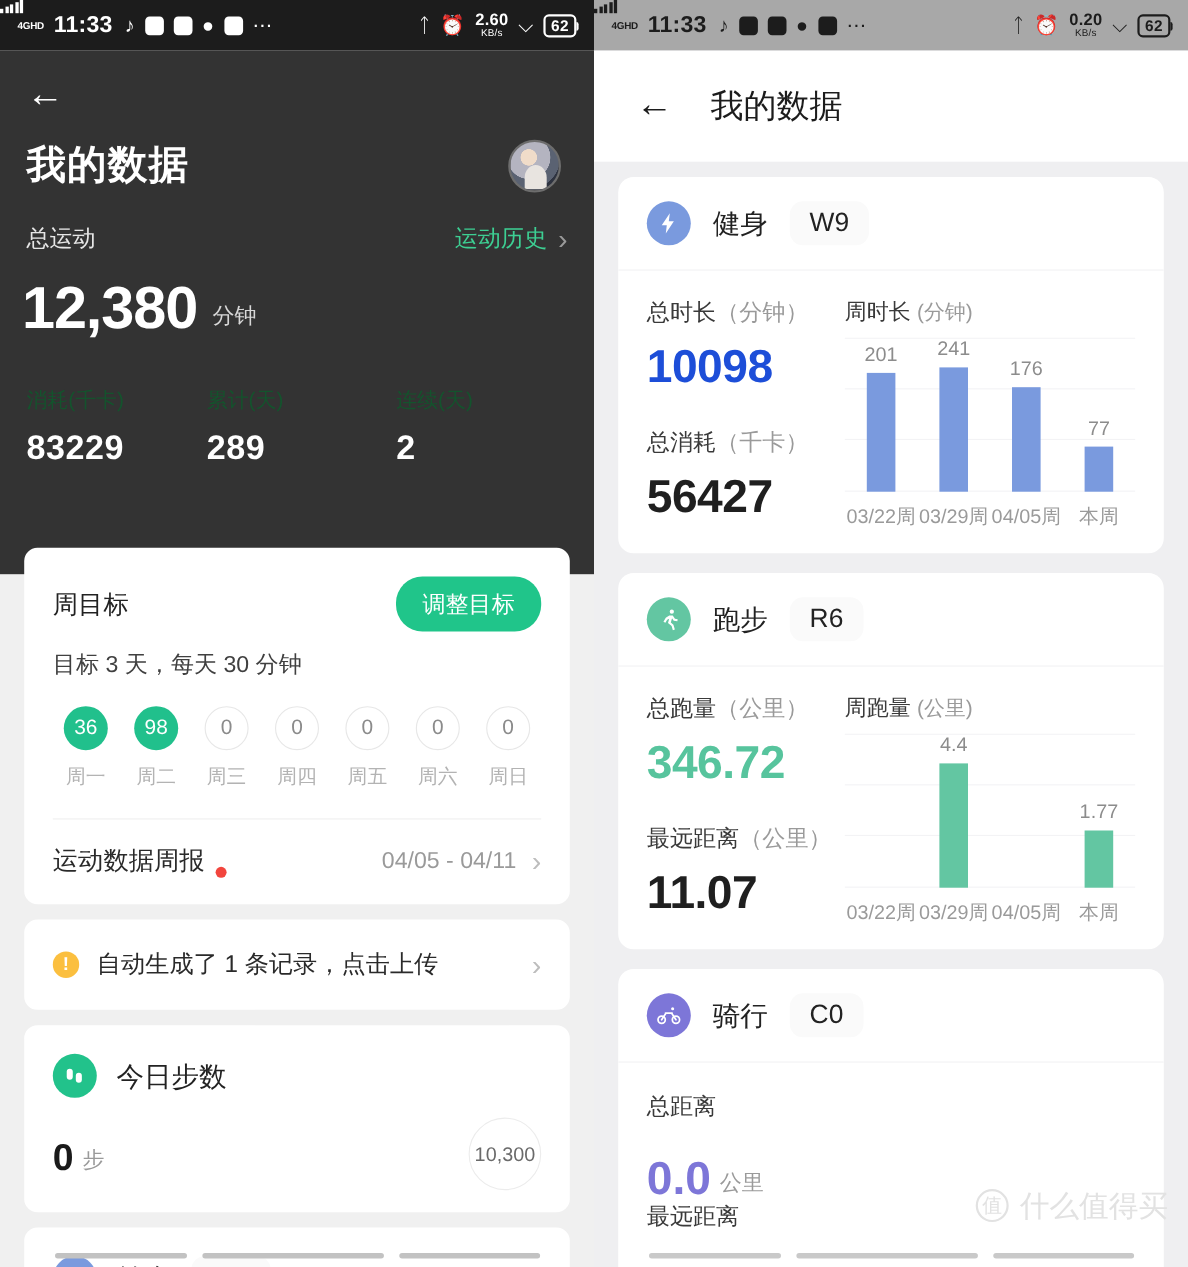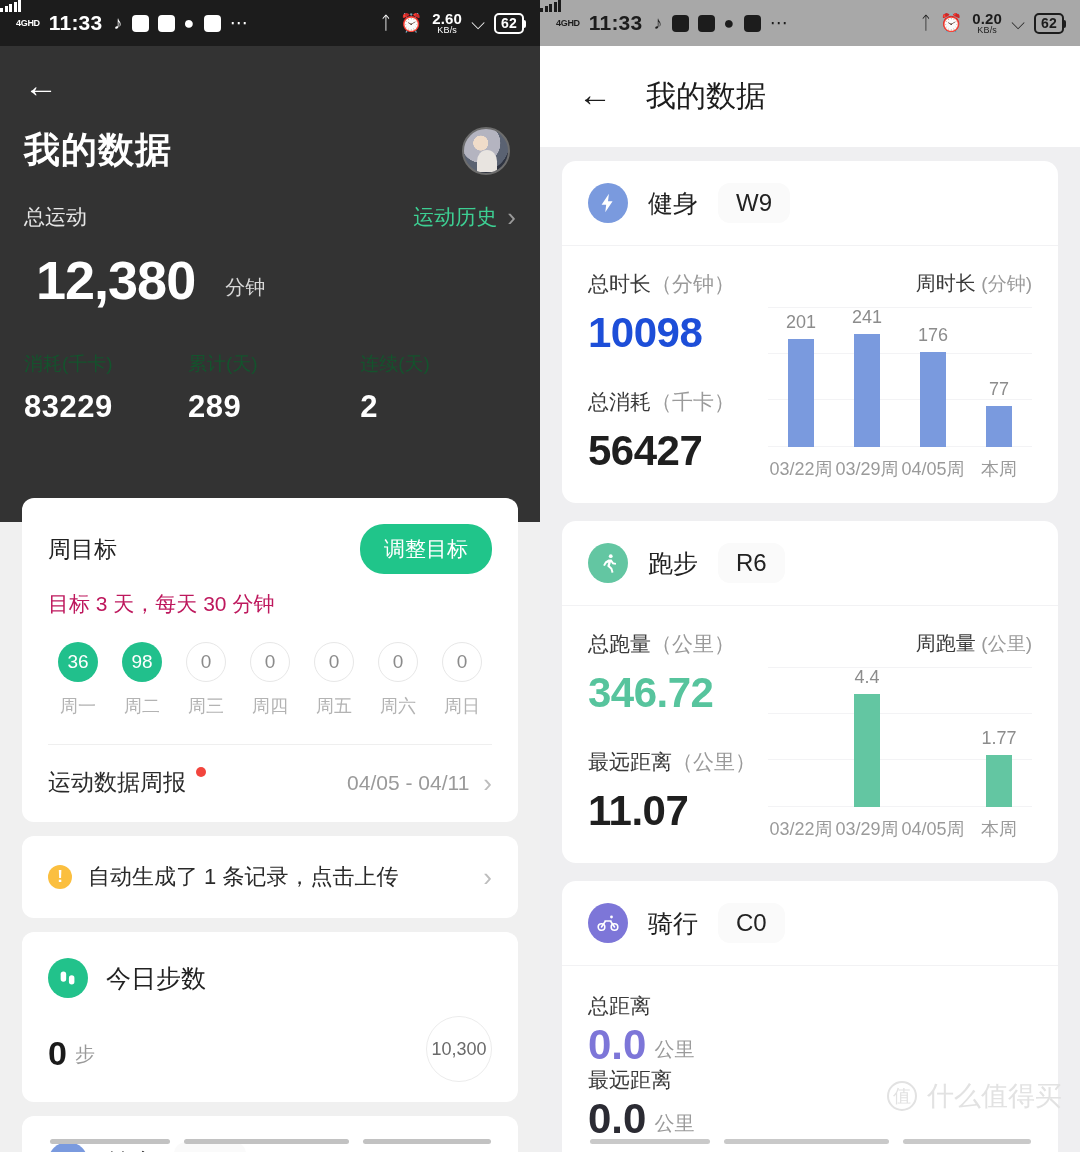--- a/index.html
+++ b/index.html
@@ -67,54 +67,54 @@
     content:""; position:absolute; left:30%; top:48%; width:46%; height:52%;
     background:#e8e4e0; border-radius:50% 50% 0 0;
   }
   .sec-row {
     display: flex; align-items: center; justify-content: space-between;
     padding: 28px 24px 0 24px;
   }
   .sec-label { color: #e6e6e6; font-size: 21px; }
   .sec-link { display: flex; align-items: center; gap: 10px; color: #3dcf93; font-size: 21px; }
   .sec-link .chev { color: #9a9a9a; font-size: 26px; font-weight: 300; line-height: 1; }
-  .big-row { display: flex; align-items: flex-end; gap: 30px; padding: 22px 24px 0 36px; }
+  .big-row { display: flex; align-items: flex-end; gap: 14px; padding: 22px 24px 0 20px; }
   .big-num { color: #fff; font-size: 54px; font-weight: 800; letter-spacing: -1px; line-height: 1; }
   .big-unit { color: #d8d8d8; font-size: 20px; padding-bottom: 6px; }
   .stats3 { display: flex; padding: 44px 24px 0 24px; }
   .stat { flex: 1; }
   .stat:nth-child(2){ flex: 1.05; }
   .stat:nth-child(3){ flex: .95; }
   .stat-l { color: #14532d; font-size: 19px; }
   .stat-v { color: #fff; font-size: 31px; font-weight: 700; margin-top: 12px; letter-spacing: .5px; }
 
   .lcards { position: absolute; top: 498px; left: 0; width: 540px; }
   .card { background: #fff; border-radius: 12px; margin: 0 22px 14px 22px; }
   .card.first { border-radius: 12px 12px 12px 12px; }
 
   .goal-head { display:flex; align-items:center; justify-content:space-between; padding: 26px 26px 0 26px; }
   .goal-title { font-size: 23px; color: #222; font-weight: 500; }
   .goal-btn {
     background: #20c58a; color: #fff; font-size: 21px; padding: 11px 24px;
     border-radius: 24px; border: none; font-family: inherit;
   }
-  .goal-sub { color: #be185d; font-size: 21px; padding: 16px 26px 0 26px; }
+  .goal-sub { color: #404040; font-size: 21px; padding: 16px 26px 0 26px; }
   .days { display: flex; padding: 24px 24px 0 24px; }
   .day { flex: 1; display: flex; flex-direction: column; align-items: center; }
   .dcircle {
     width: 40px; height: 40px; border-radius: 50%;
     display: flex; align-items: center; justify-content: center;
     font-size: 19px;
   }
   .dcircle.on { background: #21c08c; color: #fff; }
   .dcircle.off { border: 1px solid #e7e7e7; color: #8b8b8b; }
   .dlabel { font-size: 18px; color: #b3b3b3; margin-top: 12px; }
   .goal-div { height: 1px; background: #efefef; margin: 26px 26px 0 26px; }
   .report-row { display: flex; align-items: center; justify-content: space-between; padding: 22px 26px 24px 26px; }
-  .report-left { display: flex; align-items: flex-start; gap: 10px; font-size: 23px; color: #2a2a2a; }
+  .report-left { display: flex; align-items: flex-end; gap: 10px; font-size: 23px; color: #2a2a2a; }
   .dot-red { width: 10px; height: 10px; border-radius: 50%; background: #f2453d; display:inline-block; }
   .report-right { display:flex; align-items:center; gap:14px; color:#9a9a9a; font-size: 21px; }
   .chev-gray { color:#bdbdbd; font-size: 26px; font-weight: 300; line-height: 1; }
 
   .notice-row { display:flex; align-items:center; justify-content:space-between; padding: 26px 26px; }
   .notice-left { display:flex; align-items:center; gap: 16px; }
   .warn {
     width: 24px; height: 24px; border-radius: 50%; background: #fbbf3f; color: #fff;
     font-size: 17px; font-weight: 700; display:flex; align-items:center; justify-content:center;
   }
@@ -154,37 +154,37 @@
   .rleft { width: 170px; flex-shrink: 0; }
   .mlabel { font-size: 21px; color: #3a3a3a; }
   .mlabel .paren { color: #9a9a9a; }
   .mval { font-size: 42px; font-weight: 800; line-height: 1; margin-top: 14px; letter-spacing: -.5px; }
   .mval.blue { color: #1d4ed8; }
   .mval.mint { color: #57c49d; }
   .mval.dark { color: #1f1f1f; }
   .mspace { height: 34px; }
 
   .chart { flex: 1; padding-left: 10px; }
-  .chart-title { font-size: 20px; color: #3a3a3a; margin-bottom: 10px; text-align: right; }
+  .chart-title { font-size: 20px; color: #3a3a3a; margin-bottom: 10px; }
   .chart-title .u { color: #9a9a9a; font-size: 19px; }
   .plot { position: relative; height: 140px; }
   .grid { position:absolute; left:0; right:0; height:1px; background:#f3f3f5; }
   .bars { position:absolute; left:0; right:0; bottom:0; top:0; display:flex; }
   .bwrap { flex:1; display:flex; flex-direction:column; align-items:center; justify-content:flex-end; height:100%; }
   .blabel { font-size: 18px; color:#8c8c8c; margin-bottom: 6px; }
   .bar { width: 26px; }
   .bar.blue { background:#7a9ade; }
   .bar.mint { background:#63c6a2; }
   .xaxis { display:flex; margin-top: 10px; }
   .xt { flex:1; text-align:center; font-size: 18px; color:#9a9a9a; }
 
   .twocol { display:flex; padding: 26px 26px 30px 26px; flex-direction: column; }
   .tc { flex: 1; }
   .tc-l { font-size: 21px; color:#3a3a3a; }
-  .tc-v { display:flex; align-items:flex-end; gap:8px; margin-top:4px; }
+  .tc-v { display:flex; align-items:flex-end; gap:8px; margin-top:30px; }
   .tc-n { font-size: 42px; font-weight: 800; line-height:1; }
   .tc-n.purple { color:#7d76d8; }
   .tc-n.dark { color:#2b2b33; }
   .tc-u { font-size: 20px; color:#9a9a9a; padding-bottom:3px; }
 
   
   .wm {
     position:absolute; right: 18px; bottom: 38px; display:flex; align-items:center; gap:10px;
     color:#e2e2e2; font-size: 27px;
   }

